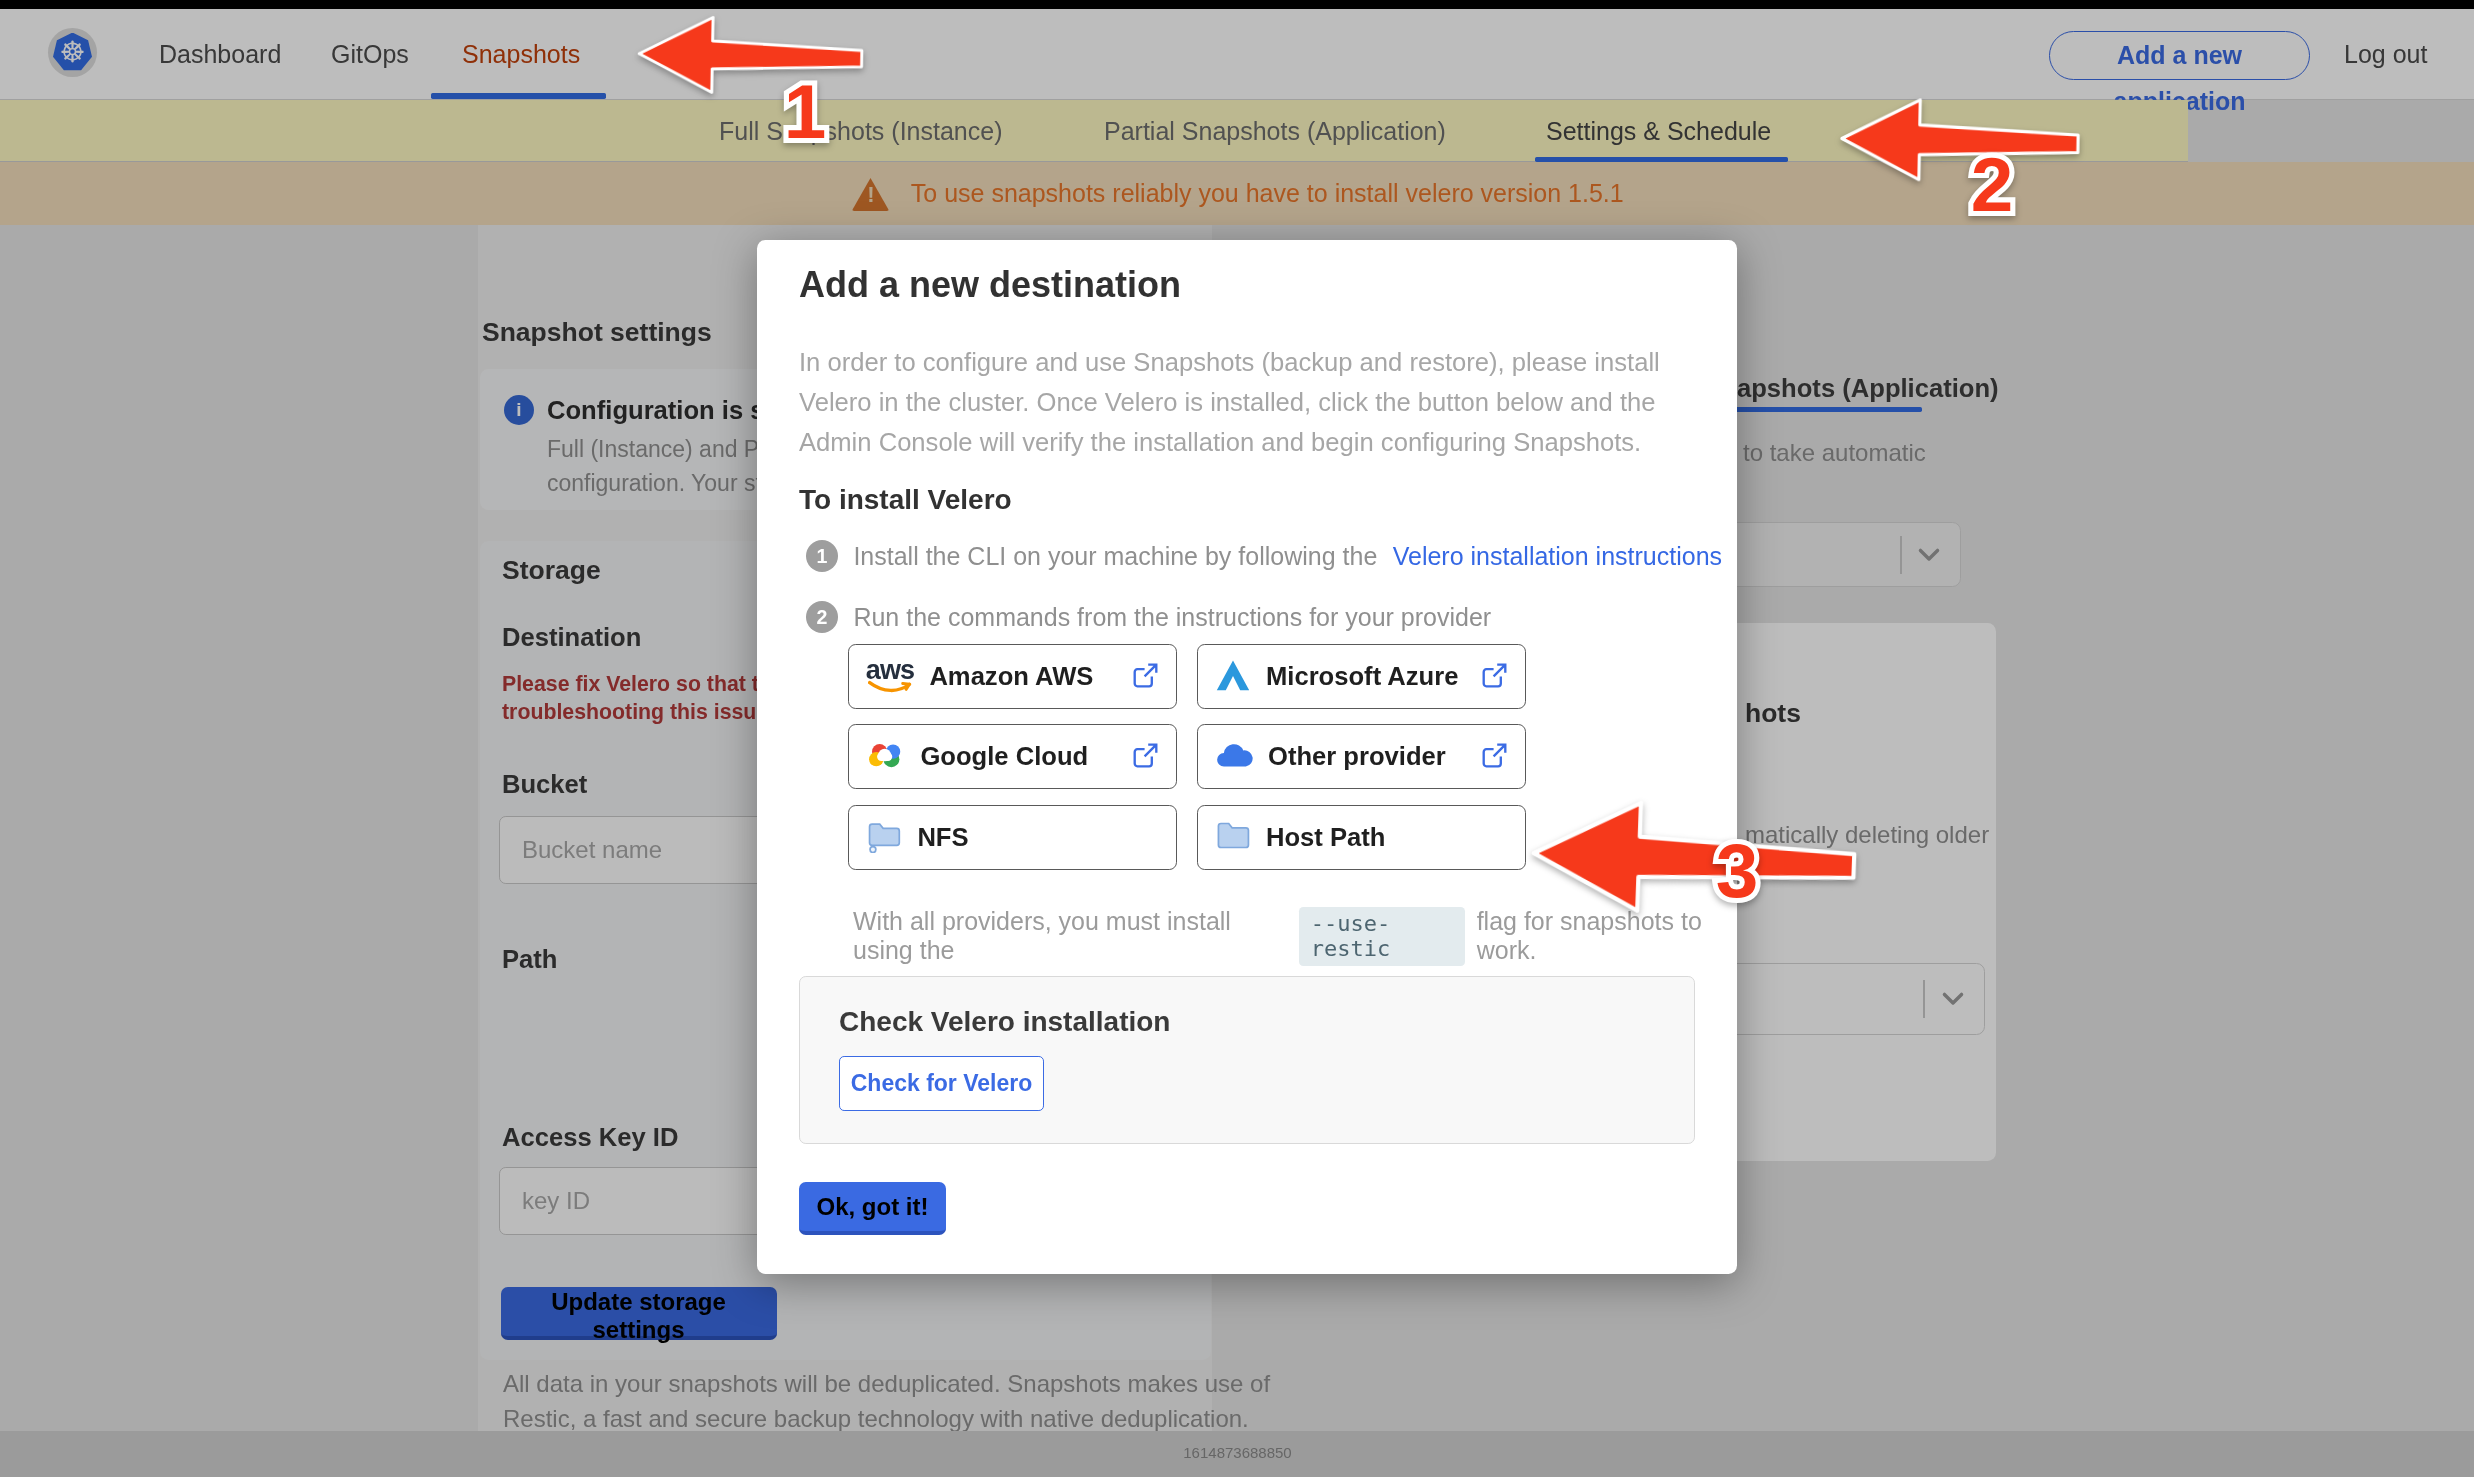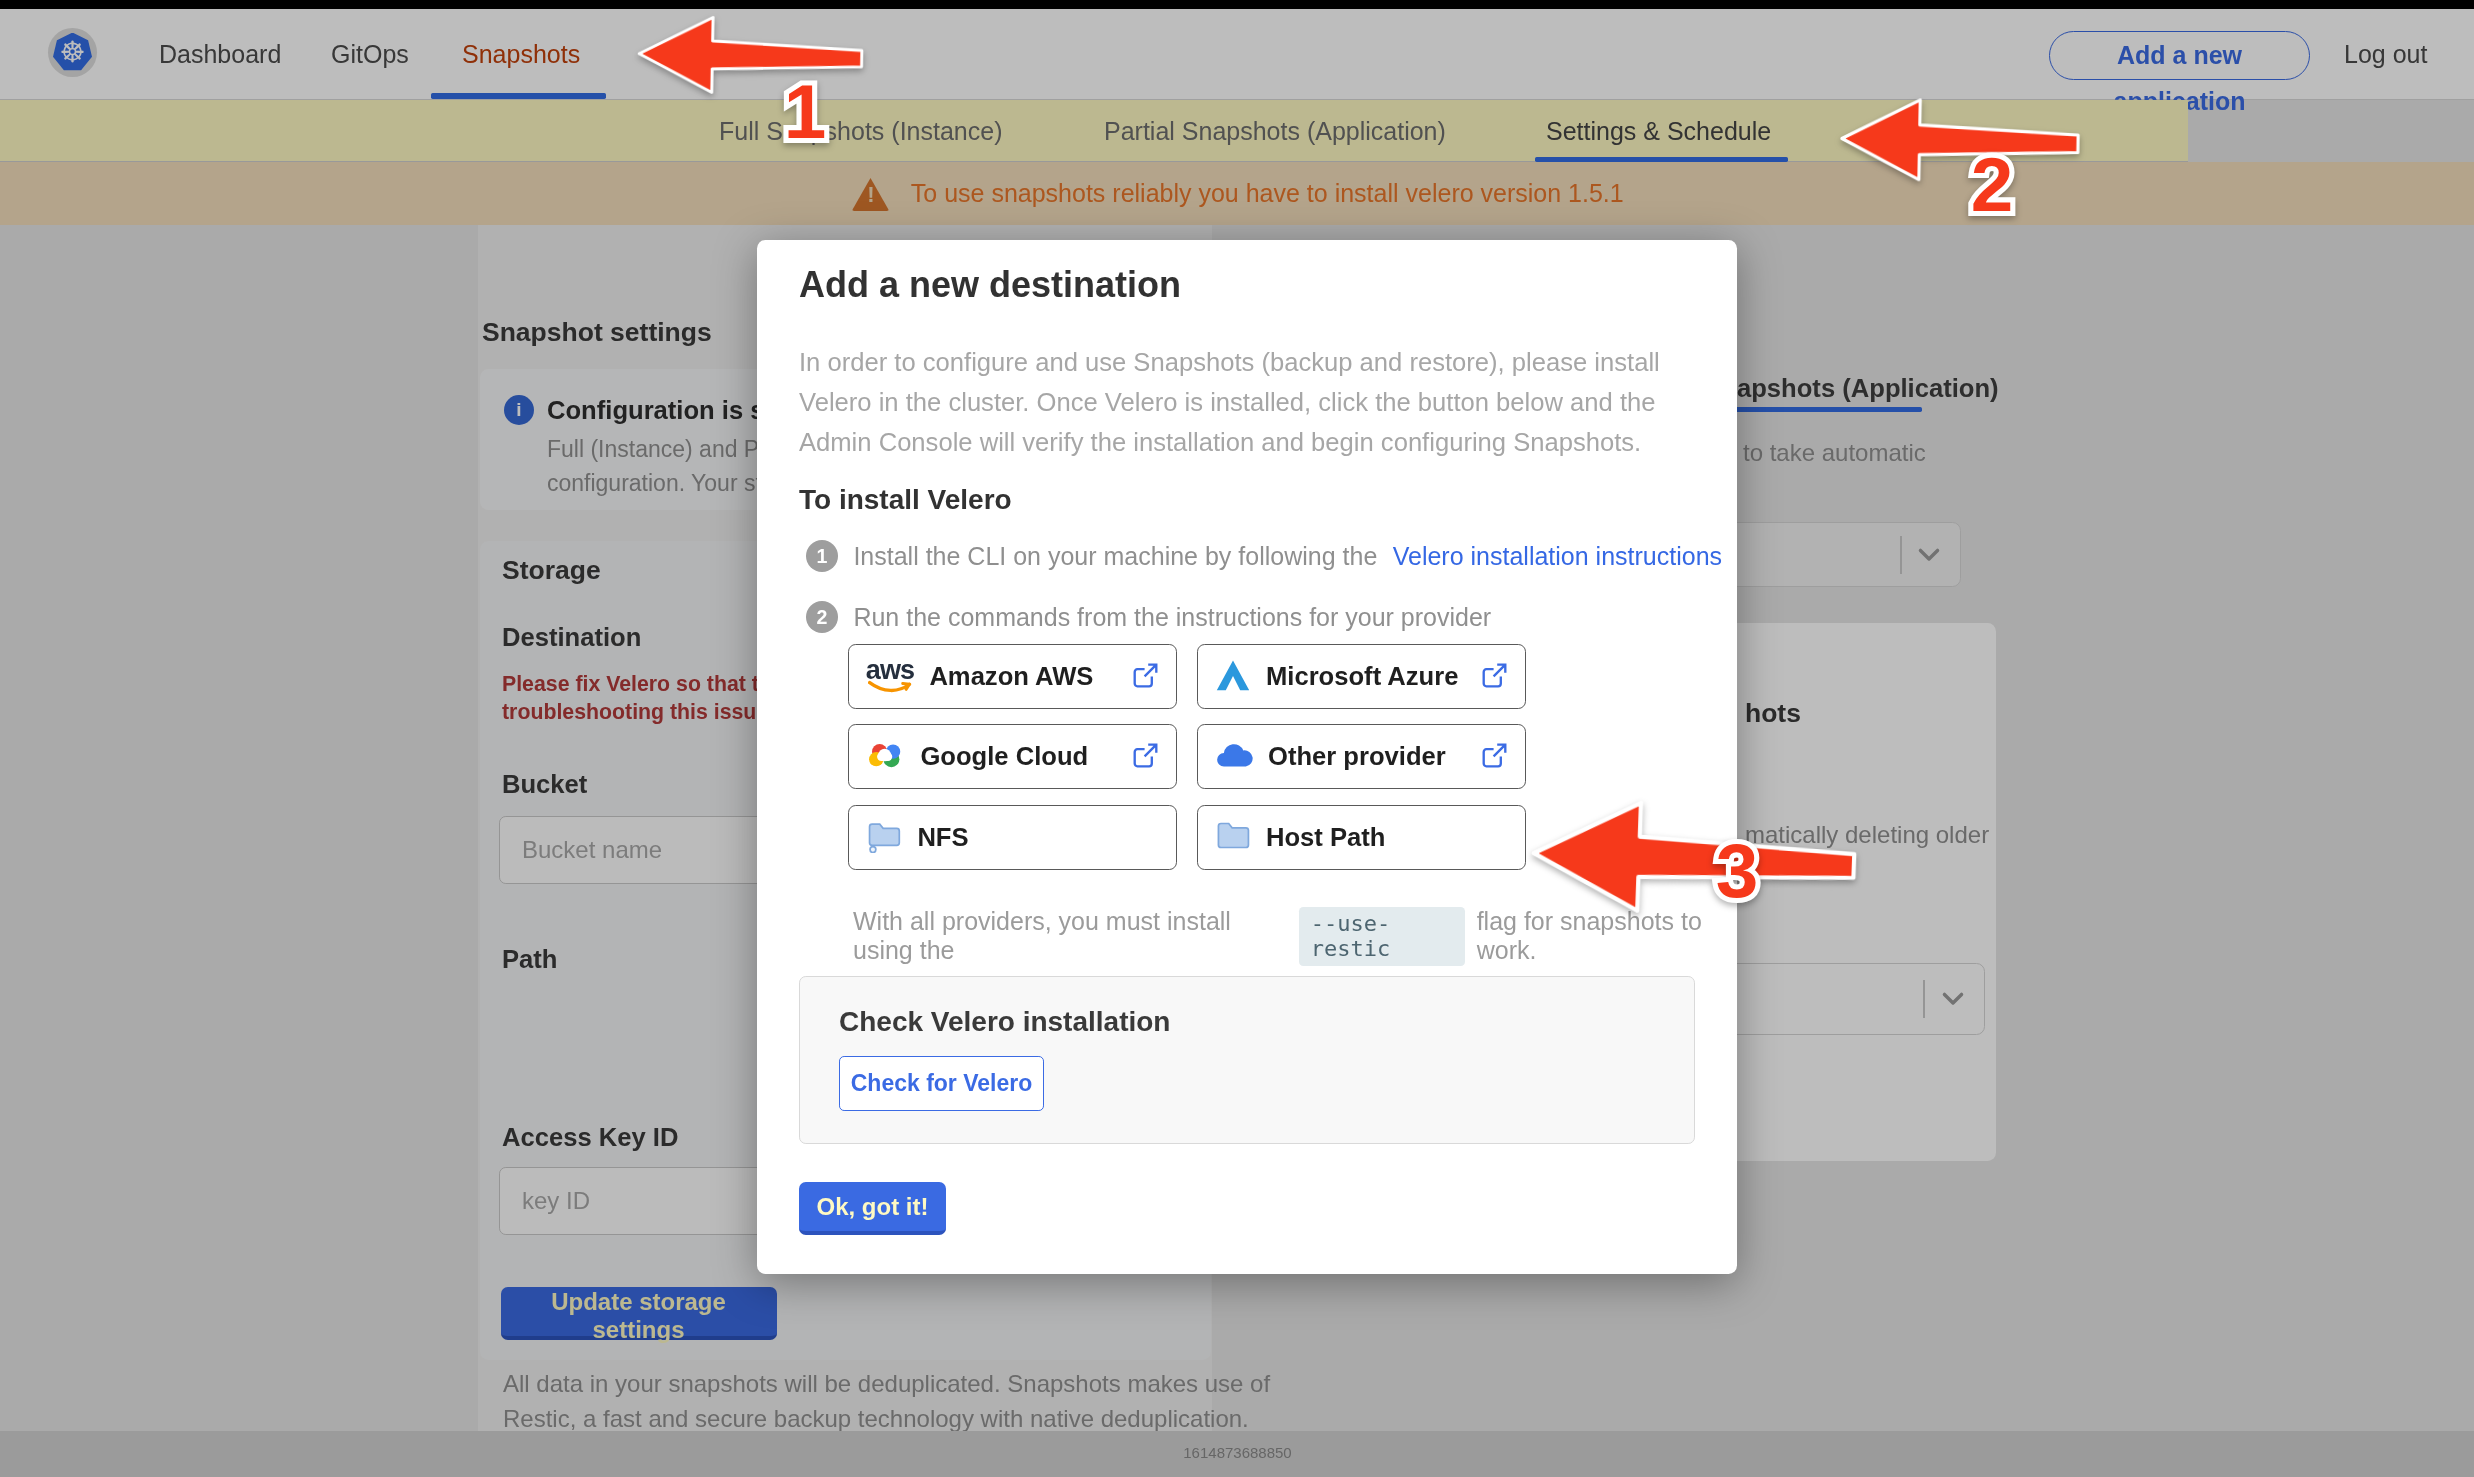--- a/index.html
+++ b/index.html
@@ -22,21 +22,21 @@
   .content{left:0;top:225px;width:2475px;height:1206px;background:#e6e6e6;}
   .leftpanel{left:478px;top:225px;width:734px;height:1206px;background:#efefef;}
   .h-section{font-size:26.5px;font-weight:bold;color:#3a3a3a;}
   .card{background:#f5f6f7;border-radius:8.5px;}
   .graytext{color:#8f8f8f;font-size:23px;}
   .fieldlabel{font-size:25.6px;font-weight:bold;color:#3a3a3a;}
   .errortext{font-size:21.3px;font-weight:bold;color:#b23a3a;}
   .txtinput{box-sizing:border-box;border:1.7px solid #c9c9c9;border-radius:6.8px;background:#fdfdfd;
             height:68px;padding:0 22px;font-size:24px;color:#555;font-family:"Liberation Sans",sans-serif;}
   .txtinput::placeholder{color:#a8a8a8;}
-  .bluebtn{background:#3a6ae2;border:0;border-bottom:4.3px solid #2c53bd;border-radius:6.8px;color:#fef9c3;
+  .bluebtn{background:#3a6ae2;border:0;border-bottom:4.3px solid #2c53bd;border-radius:6.8px;color:#000000;
            font-weight:bold;font-size:24px;cursor:pointer;font-family:"Liberation Sans",sans-serif;}
   .footer{left:0;top:1431px;width:2475px;height:46px;background:#d2d2d2;text-align:center;}
   .dropdown{box-sizing:border-box;border:1.7px solid #d6d6d6;border-radius:8.5px;background:rgba(255,255,255,0.45);
             display:flex;align-items:center;justify-content:flex-end;cursor:pointer;}
   .dd-divider{width:1.7px;height:38px;background:#c9c9c9;margin-right:15.4px;}
   .graycard{background:#ffffff;border-radius:8.5px;}
   
   .overlay{left:0;top:0;width:2475px;height:1477px;background:rgba(0,0,0,0.26);z-index:40;}
   .modal{left:757px;top:240px;width:980px;height:1034px;background:#fff;border-radius:8.5px;
          box-shadow:0 8.5px 43px rgba(0,0,0,0.35);z-index:60;}

